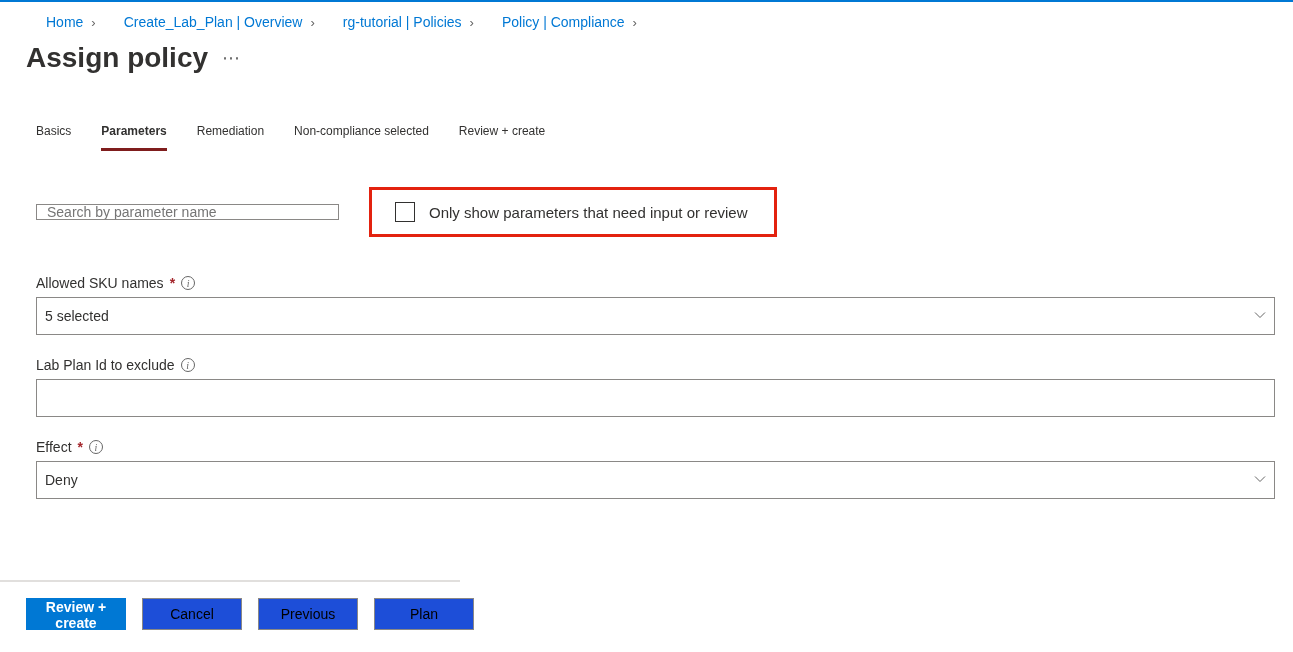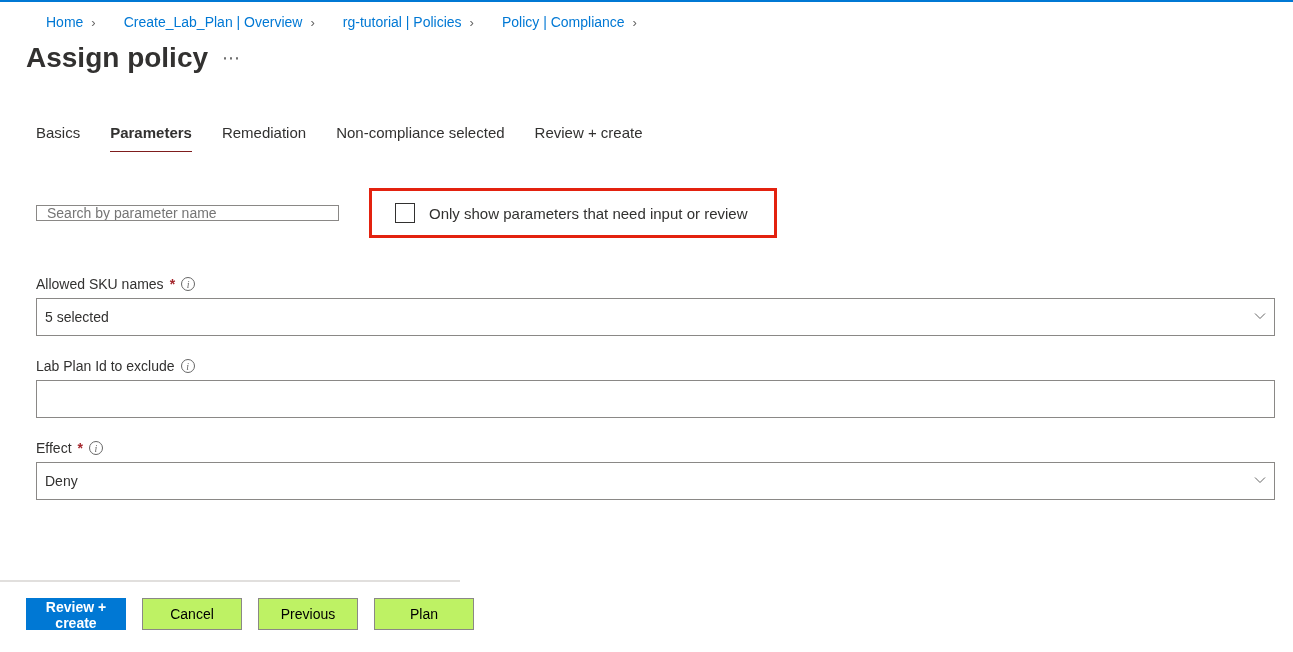--- a/index.html
+++ b/index.html
@@ -29,26 +29,26 @@
     .more-icon { color: #666; font-size: 18px; letter-spacing: 1px; cursor: pointer; }
     .tabs {
       display: flex; gap: 30px;
       padding: 0 0 0 36px;
       margin-top: 50px;
       border-bottom: none;
     }
     .tab {
       padding-bottom: 10px;
       cursor: pointer;
-      font-size: 15px;
+      font-size: 12px;
       color: #323130;
     }
     .tab.active {
       font-weight: 600;
-      border-bottom: 1px solid #7f1d1d;
+      border-bottom: 3px solid #7f1d1d;
     }
     .content { padding: 36px 18px 0 36px; }
     .search-row { display: flex; align-items: center; gap: 30px; margin-bottom: 38px; }
     .search-input {
       width: 303px; height: 16px;
       border: 1px solid #8a8886;
       padding: 0 10px;
       font-size: 14px;
       font-family: inherit;
     }
@@ -89,21 +89,21 @@
       border-top: 1px solid #e1dfdd;
       display: flex; gap: 16px;
       width: 460px;
       box-shadow: 0 -1px 0 #e1dfdd;
     }
     .btn {
       min-width: 100px; height: 32px;
       padding: 0 18px;
       font-size: 14px; font-family: inherit;
       border: 1px solid #8a8886;
-      background: #bef264; cursor: pointer;
+      background: #1d4ed8; cursor: pointer;
     }
     .btn.primary {
       background: #0078d4; border-color: #0078d4; color: #fff; font-weight: 600;
     }
   </style>
 </head>
 <body>
 
 <div class="top-border"></div>
 

